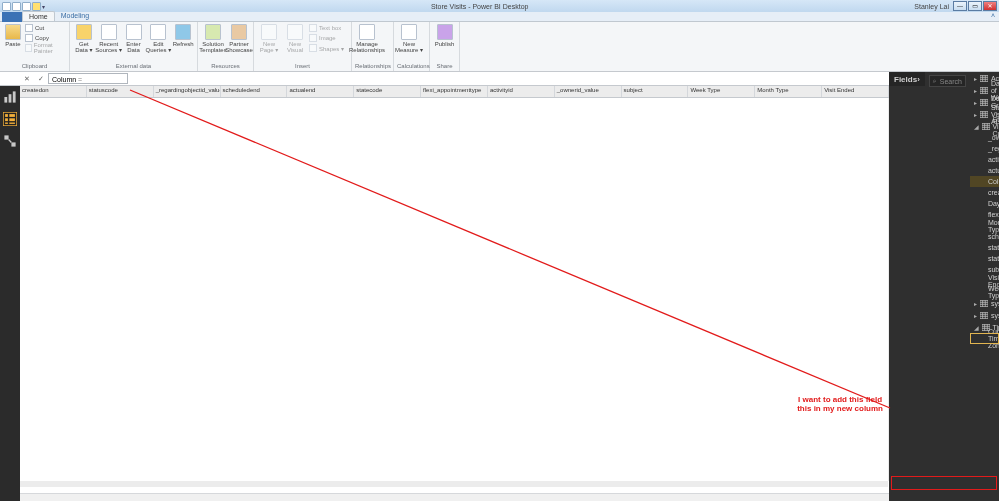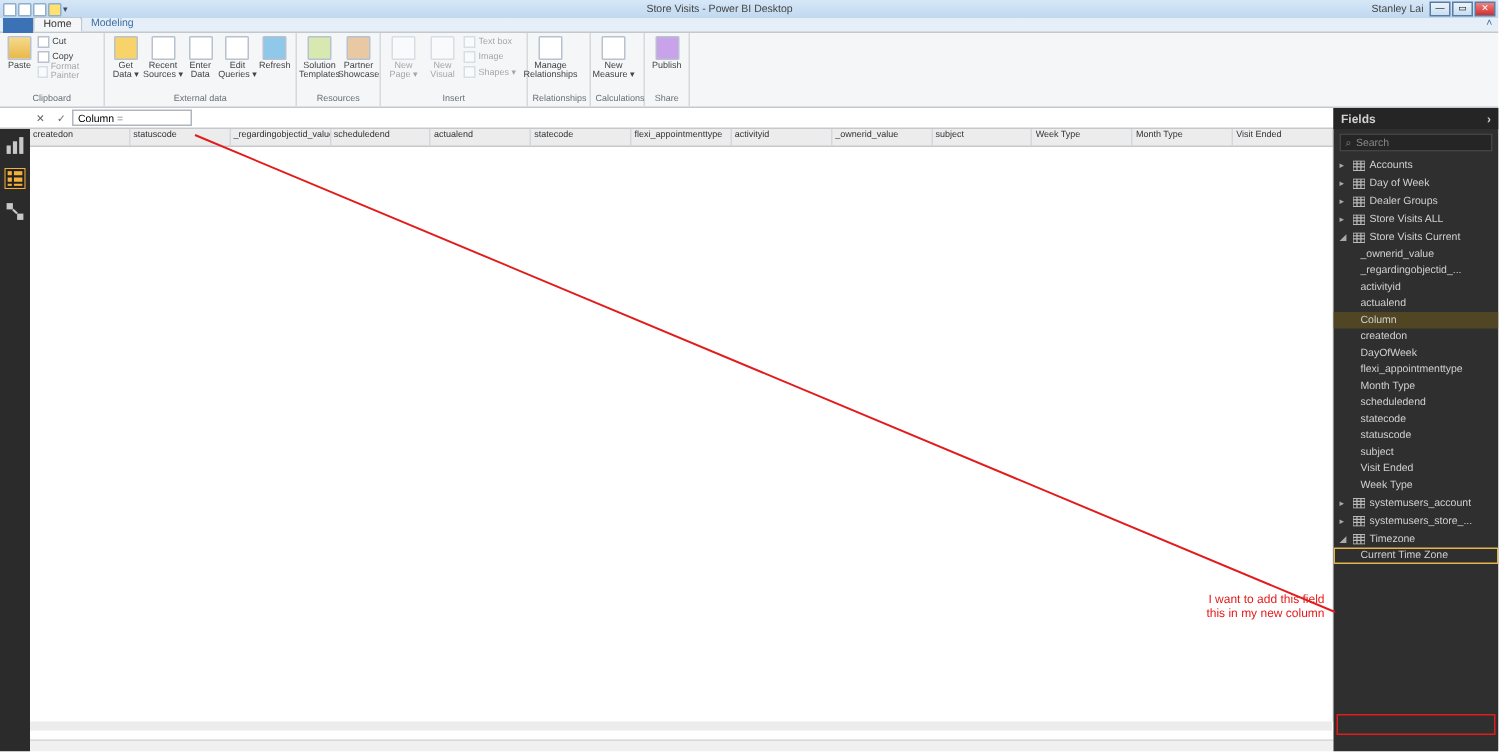--- a/index.html
+++ b/index.html
@@ -49,32 +49,32 @@
 
 .col-headers { height: 12px; background: #ececec; border-bottom: 1px solid #c5c9ce; display: flex; font-size: 6px; color: #333; margin-left: 20px; margin-right: 110px; }
 .col-headers .ch { flex: 1; border-right: 1px solid #d4d7db; padding: 1px 2px; overflow: hidden; white-space: nowrap; }
 
 
 .data-area { position: absolute; left: 20px; top: 98px; right: 110px; bottom: 20px; background: #fff; border-right: 1px solid #d0d3d7; }
 .data-area .vscroll { position: absolute; right: -6px; top: 0; bottom: 0; width: 6px; background: #ececec; }
 .data-area .hscroll { position: absolute; left: 0; right: 0; bottom: -6px; height: 6px; background: #ececec; }
 
 
-.fields-pane { position: absolute; right: 0; top: 72px; bottom: 0; width: 110px; background: #2f2f2f; color: #d0d0d0; font-size: 7px; display: flex; flex-direction: column; }
+.fields-pane { position: absolute; right: 0; top: 72px; bottom: 0; width: 110px; background: #2f2f2f; color: #d0d0d0; font-size: 7px; display: flex; flex-direction: row; }
 .fields-pane .hdr { height: 14px; background: #252525; display: flex; align-items: center; padding: 0 5px; font-size: 8px; font-weight: 600; justify-content: space-between; }
 .fields-pane .search { margin: 3px 4px; height: 12px; background: #252525; border: 1px solid #444; display: flex; align-items: center; padding: 0 3px; color: #888; gap: 3px; }
 .fields-pane .tree { flex: 1; overflow: hidden; }
 .tbl-row { display: flex; align-items: center; height: 12px; padding: 0 4px; gap: 3px; cursor: pointer; }
 .tbl-row .caret { width: 6px; font-size: 6px; color: #aaa; }
 .tbl-row .tico { width: 8px; height: 7px; }
 .tbl-row.sub { padding-left: 18px; height: 11px; }
 .tbl-row.selected { background: #514624; }
 .tbl-row.timezone-sel { outline: 1px solid #e2b550; outline-offset: -1px; }
 .red-box { position: absolute; border: 1.5px solid #e21b1b; pointer-events: none; }
-.red-text { position: absolute; color: #e21b1b; font-size: 8px; text-align: right; line-height: 9px; }
+.red-text { position: absolute; color: #e21b1b; font-size: 8px; text-align: center; line-height: 9px; font-weight: bold; }
 .red-line { position: absolute; pointer-events: none; }
 
 
 .tico svg { width: 8px; height: 7px; }
 
 .status-bar { position: absolute; left: 20px; right: 110px; bottom: 0; height: 8px; background: #f0f0f0; border-top: 1px solid #d6d8db; }
 </style>
 </head>
 <body>
 

